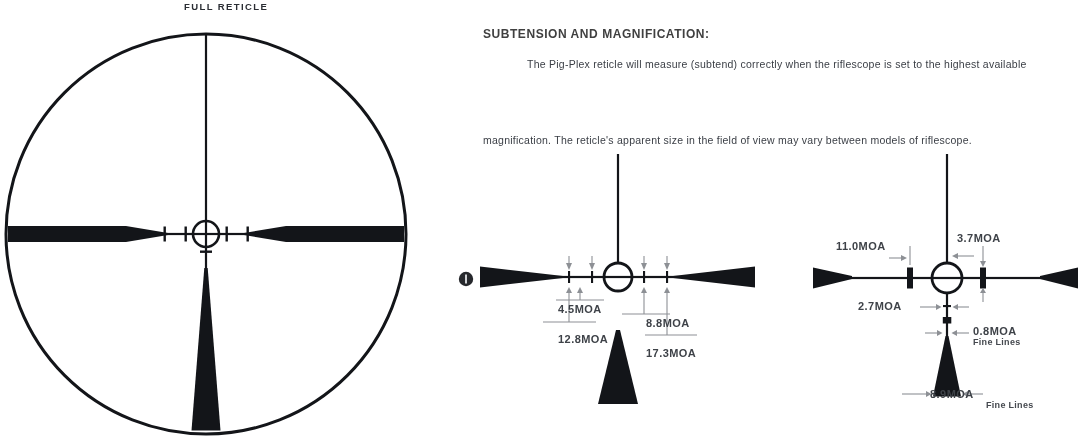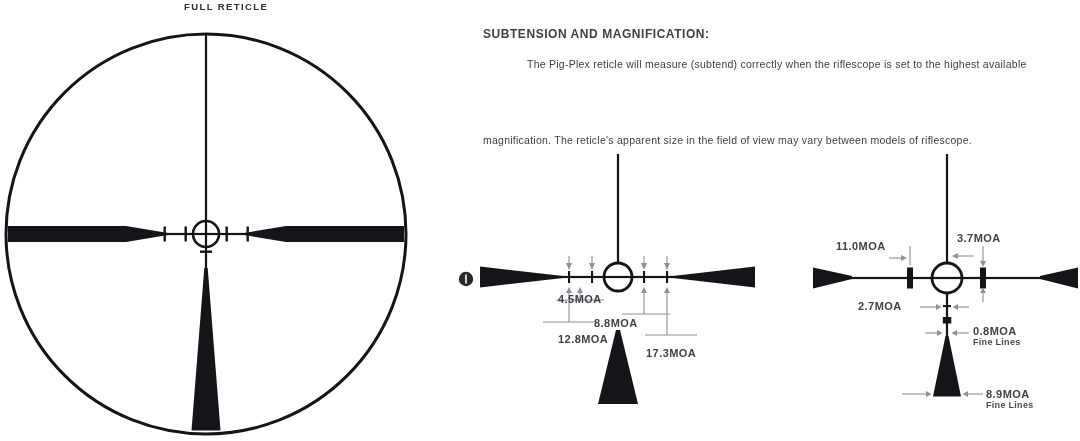--- a/index.html
+++ b/index.html
@@ -127,25 +127,25 @@
       </g>
     </g>
   </svg>
 
   <div class="txt fr-title" style="left:184px;top:1px;">FULL RETICLE</div>
 
   <div class="txt heading" style="left:483px;top:27px;">SUBTENSION AND MAGNIFICATION:</div>
   <div class="txt body-line" style="left:483px;top:58px;margin-left:44px;">The Pig-Plex reticle will measure (subtend) correctly when the riflescope is set to the highest available</div>
   <div class="txt body-line" style="left:483px;top:96px;margin-top:38px;">magnification. The reticle's apparent size in the field of view may vary between models of riflescope.</div>
 
-  <div class="txt moa" style="left:558px;top:293px;">4.5MOA</div>
-  <div class="txt moa" style="left:594px;top:317px;text-align:center;">8.8MOA</div>
+  <div class="txt moa" style="left:558px;top:303px;">4.5MOA</div>
+  <div class="txt moa" style="left:646px;top:317px;text-align:center;">8.8MOA</div>
   <div class="txt moa" style="left:558px;top:333px;">12.8MOA</div>
   <div class="txt moa" style="left:646px;top:347px;text-align:center;">17.3MOA</div>
 
   <div class="txt moa" style="left:836px;top:240px;">11.0MOA</div>
   <div class="txt moa" style="left:957px;top:232px;">3.7MOA</div>
   <div class="txt moa" style="left:858px;top:300px;">2.7MOA</div>
   <div class="txt moa" style="left:973px;top:325px;">0.8MOA</div>
   <div class="txt cap" style="left:973px;top:337px;">Fine Lines</div>
-  <div class="txt moa" style="left:986px;top:388px;">8.9MOA</div>
+  <div class="txt moa" style="left:930px;top:388px;">8.9MOA</div>
   <div class="txt cap" style="left:986px;top:400px;">Fine Lines</div>
 </div>
 
 </body></html>

